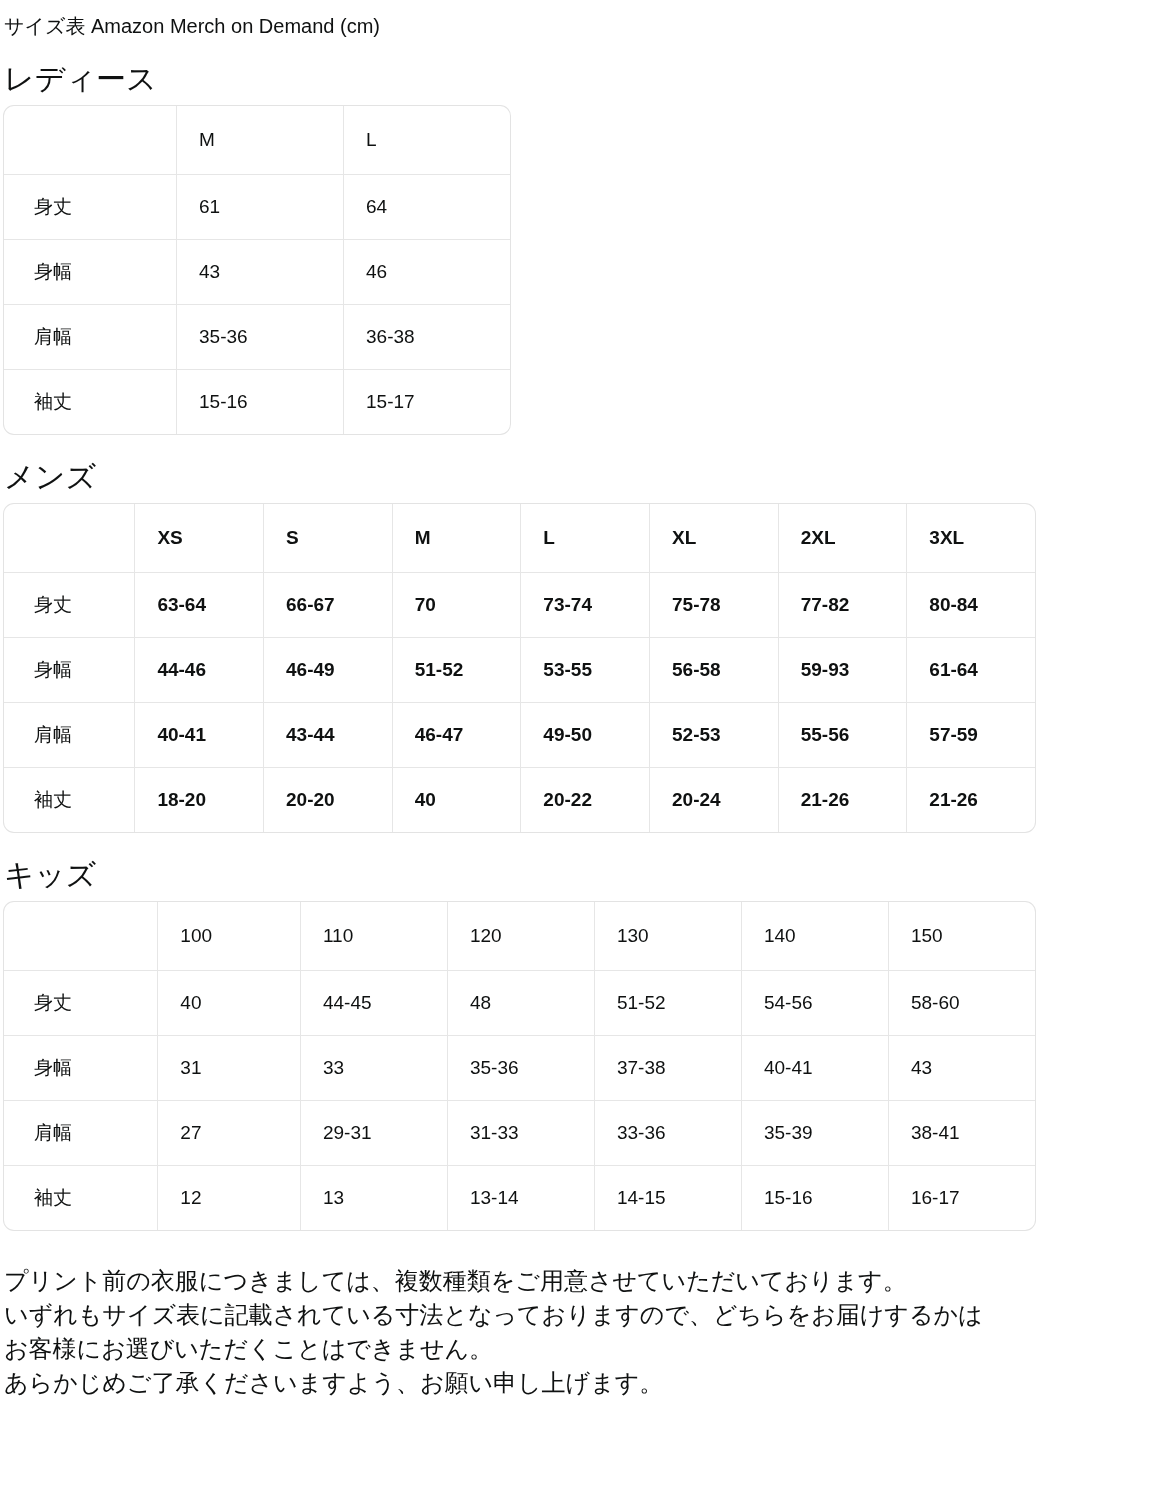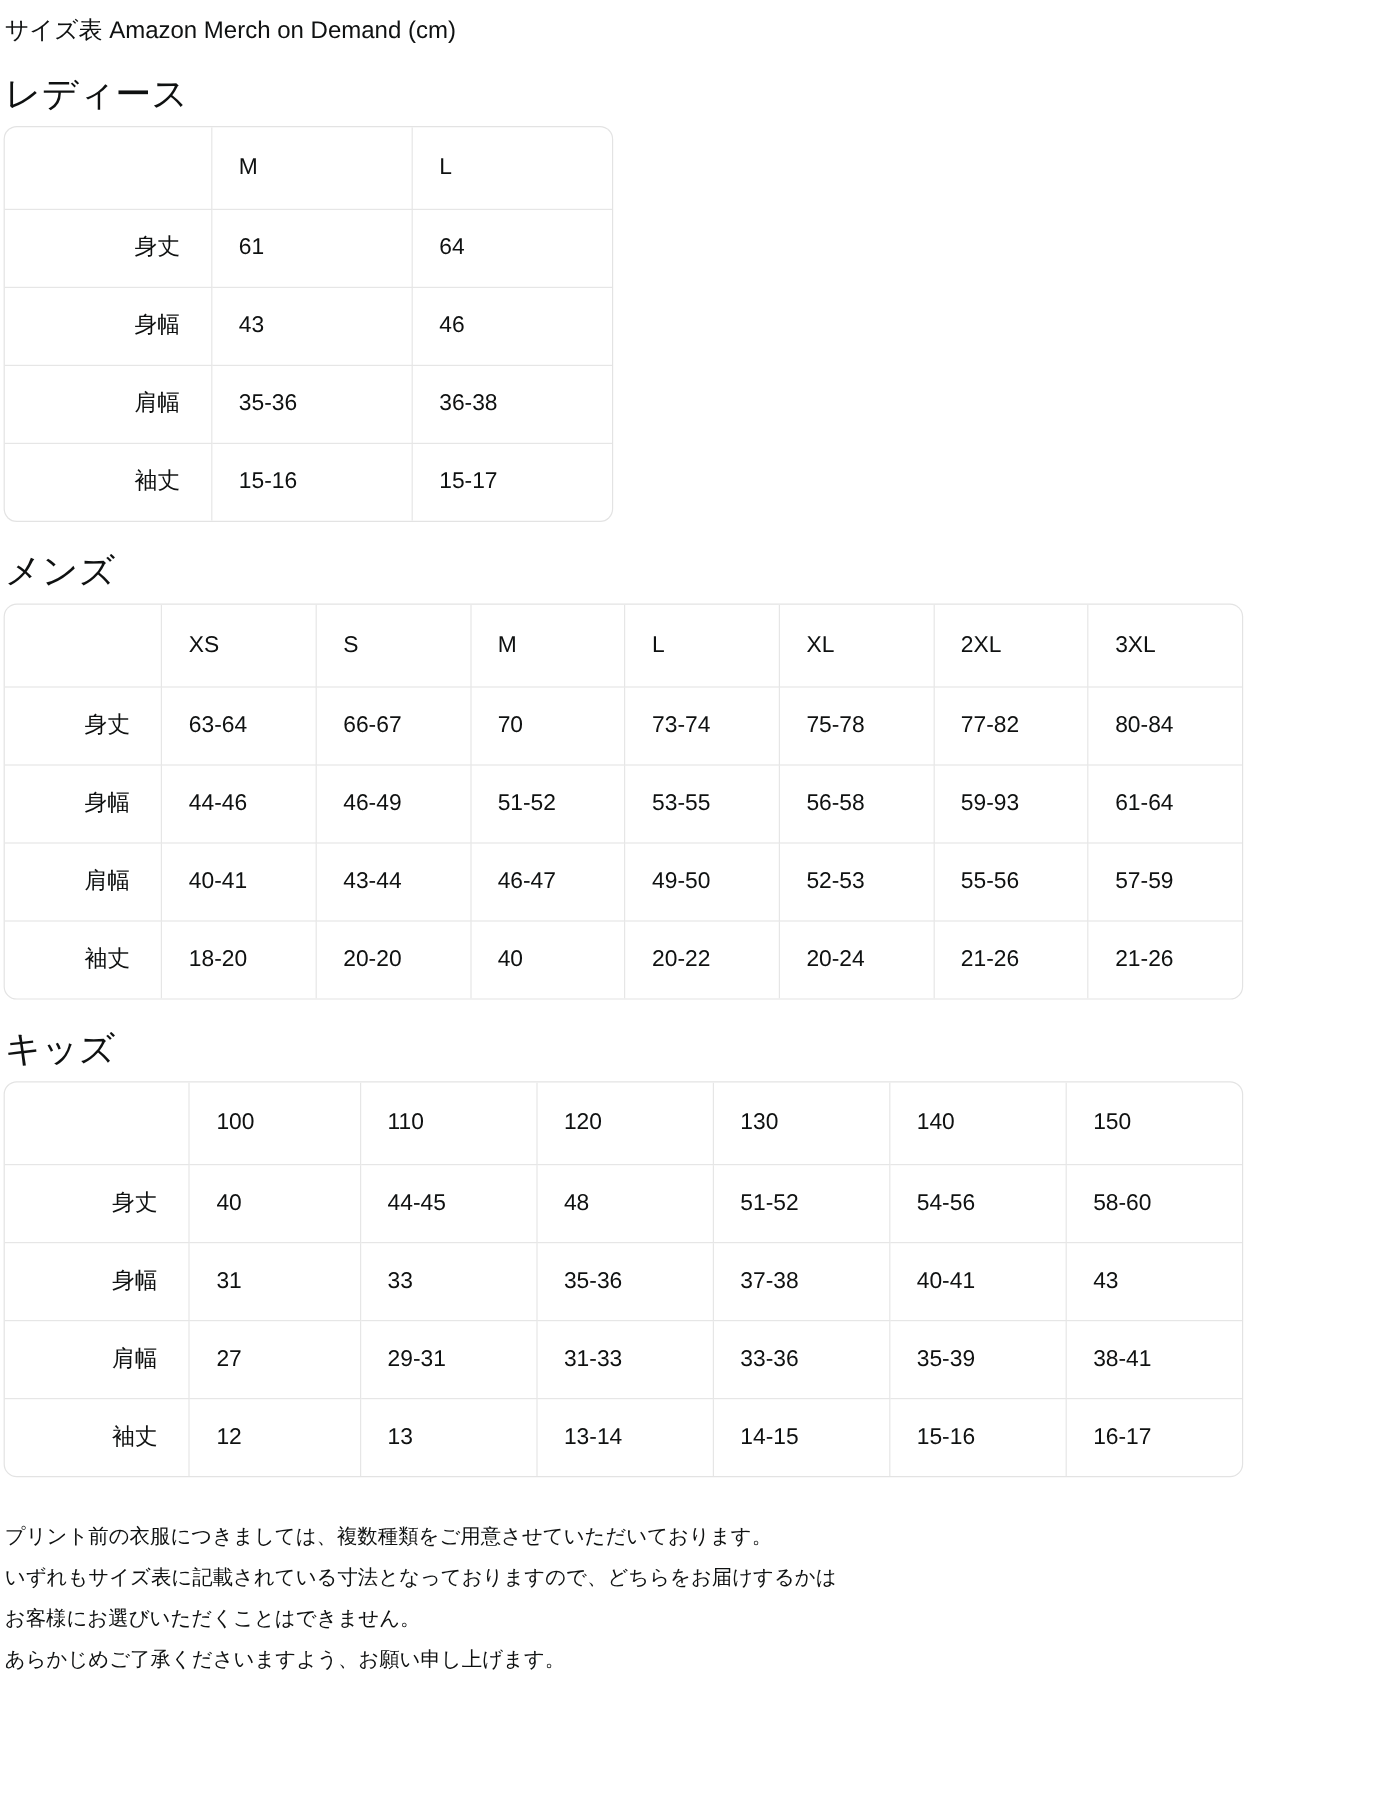--- a/index.html
+++ b/index.html
@@ -56,37 +56,36 @@
     white-space: nowrap;
   }
   table.size-table thead th {
     font-weight: 400;
     padding-top: 22px;
     padding-bottom: 22px;
   }
   table.size-table .row-label {
     padding-left: 30px;
     padding-right: 26px;
-    text-align: right;
   }
   
   #table-ladies td, #table-ladies th { min-width: 0; }
   #table-ladies .row-label { width: 116px; }
   #table-ladies .cell { width: 126px; }
   #table-ladies thead th.corner { width: 116px; }
 
   #table-mens .row-label { width: 112px; }
-  #table-mens .cell { width: 128px; }
+  #table-mens .cell { width: 128px; font-weight: bold; }
 
   #table-kids .row-label { width: 118px; }
   #table-kids .cell { width: 126px; }
 
   .note {
     margin: 34px 0 0 4px;
-    font-size: 17px;
+    font-size: 24px;
     line-height: 34px;
     color: #0f1111;
   }
   .note p { margin: 0; }
 </style>
 </head>
 <body>
 
 <div class="page">
 

